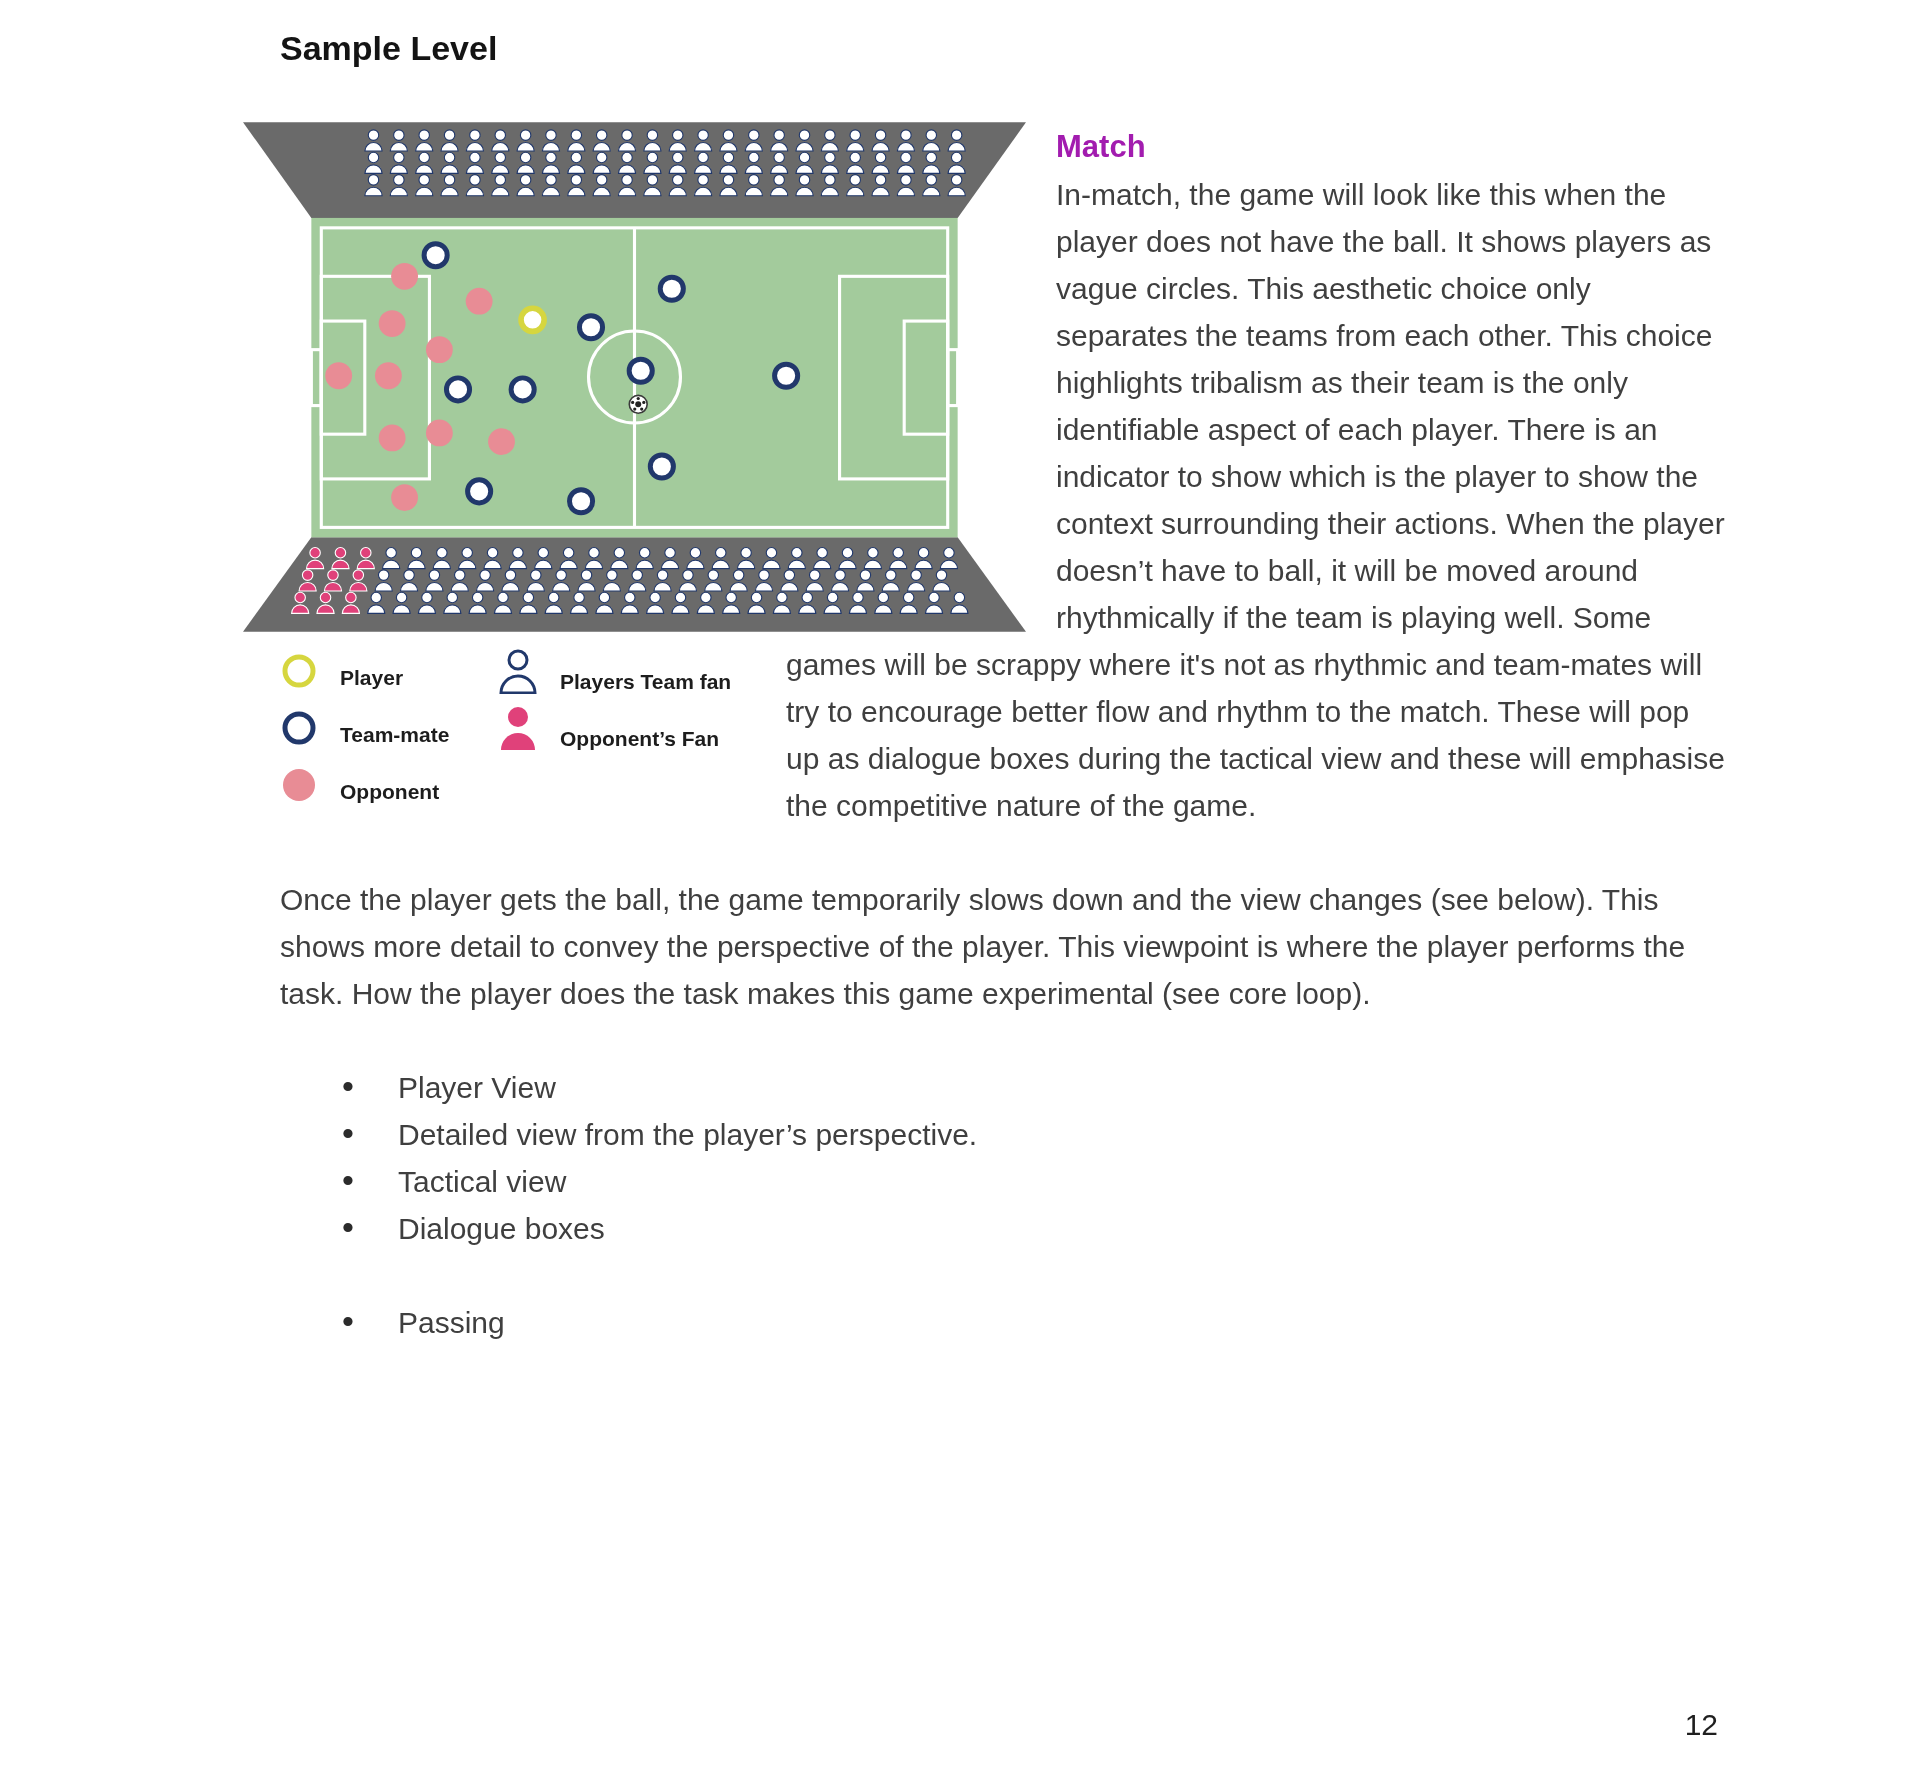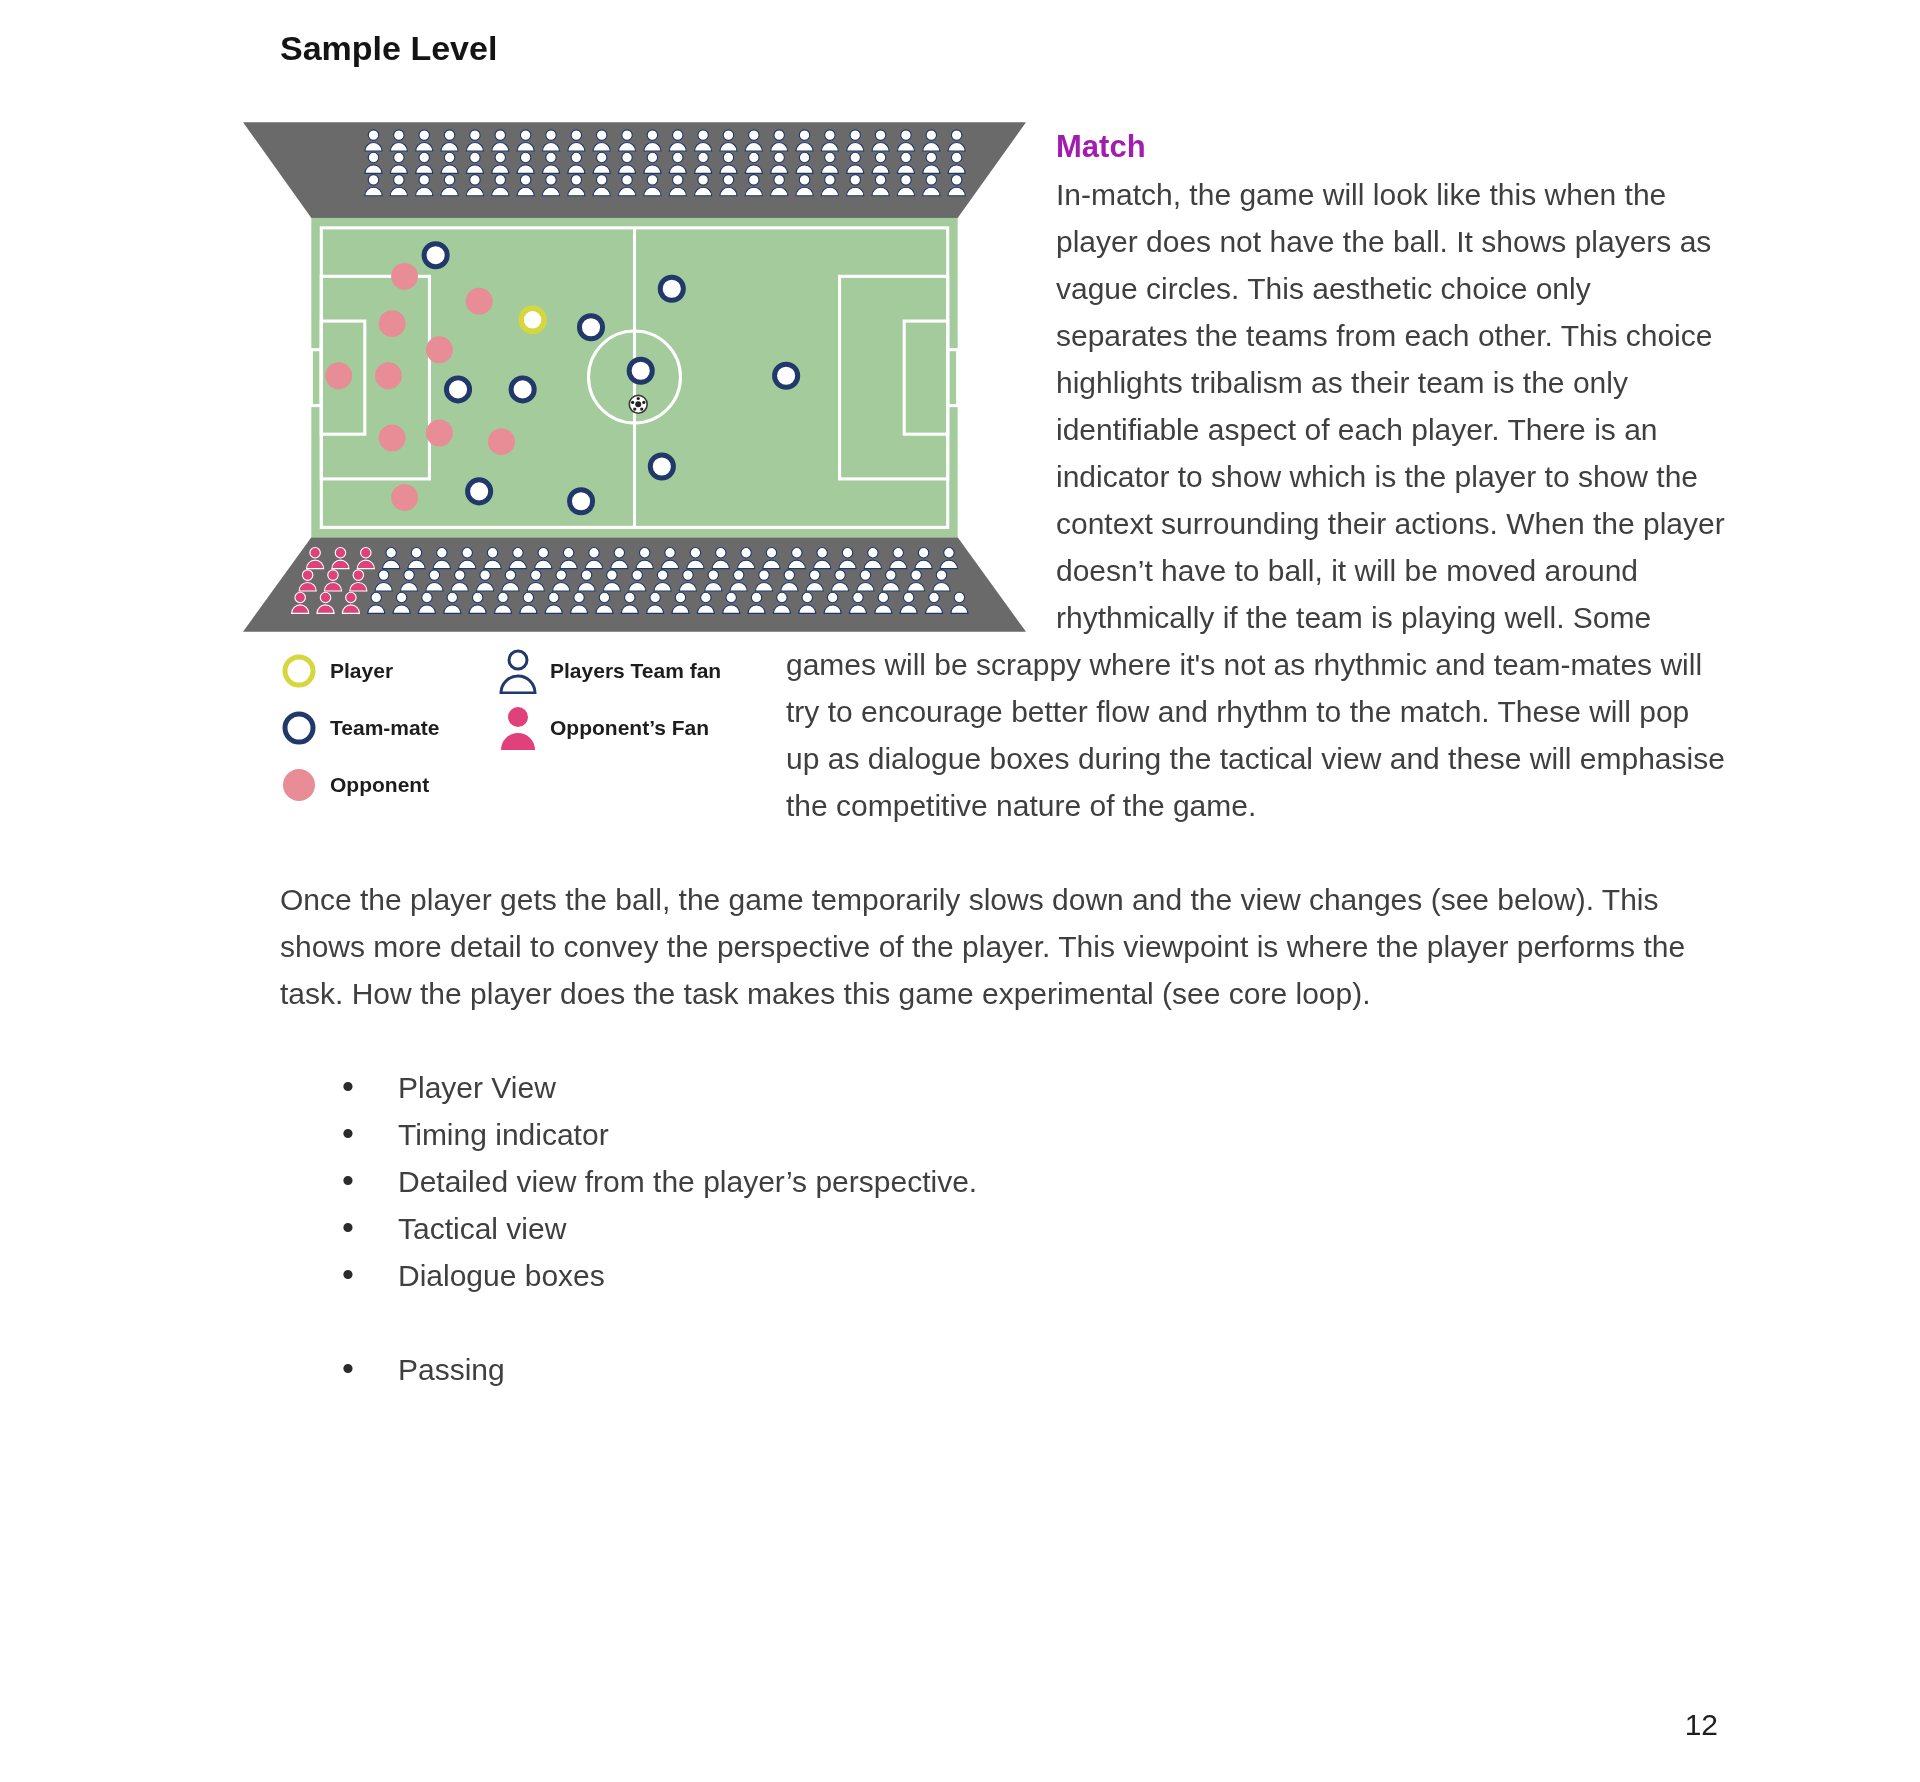--- a/index.html
+++ b/index.html
@@ -19,21 +19,21 @@
   }
   .diagram-float svg{display:block;}
 
   .legend-float{
     float:left;clear:left;width:470px;margin:10px 36px 8px 0;
   }
   .legend-grid{
     display:grid;grid-template-columns:218px 1fr;grid-auto-rows:57px;
     align-items:center;
   }
-  .legend-item{display:flex;align-items:center;gap:12px;}
+  .legend-item{display:flex;align-items:flex-end;gap:22px;}
   .legend-item .lg-label{
     font-size:21px;font-weight:700;color:#1d1d1d;line-height:24px;white-space:nowrap;
   }
 
   .match-heading{
     font-size:31px;font-weight:700;color:#a21caf;margin:0;line-height:49px;
   }
   .flow p{margin:0 0 47px;}
   .flow p.intro{margin:0;}
   .flow ul{list-style:none;margin:0 0 47px;padding:0;}
@@ -753,21 +753,20 @@
       </div>
     </div>
 
     <h2 class="match-heading">Match</h2>
     <p>In-match, the game will look like this when the player does not have the ball. It shows players as vague circles. This aesthetic choice only separates the teams from each other. This choice highlights tribalism as their team is the only identifiable aspect of each player. There is an indicator to show which is the player to show the context surrounding their actions. When the player doesn’t have to ball, it will be moved around rhythmically if the team is playing well. Some games will be scrappy where it's not as rhythmic and team-mates will try to encourage better flow and rhythm to the match. These will pop up as dialogue boxes during the tactical view and these will emphasise the competitive nature of the game.</p>
 
     <p>Once the player gets the ball, the game temporarily slows down and the view changes (see below). This shows more detail to convey the perspective of the player. This viewpoint is where the player performs the task. How the player does the task makes this game experimental (see core loop).</p>
 
     <ul>
       <li>Player View</li>
-      <li>Timing indicator</li>
       <li>Detailed view from the player’s perspective.</li>
       <li>Tactical view</li>
       <li>Dialogue boxes</li>
     </ul>
 
     <ul>
       <li>Passing</li>
     </ul>
 
   </div>

